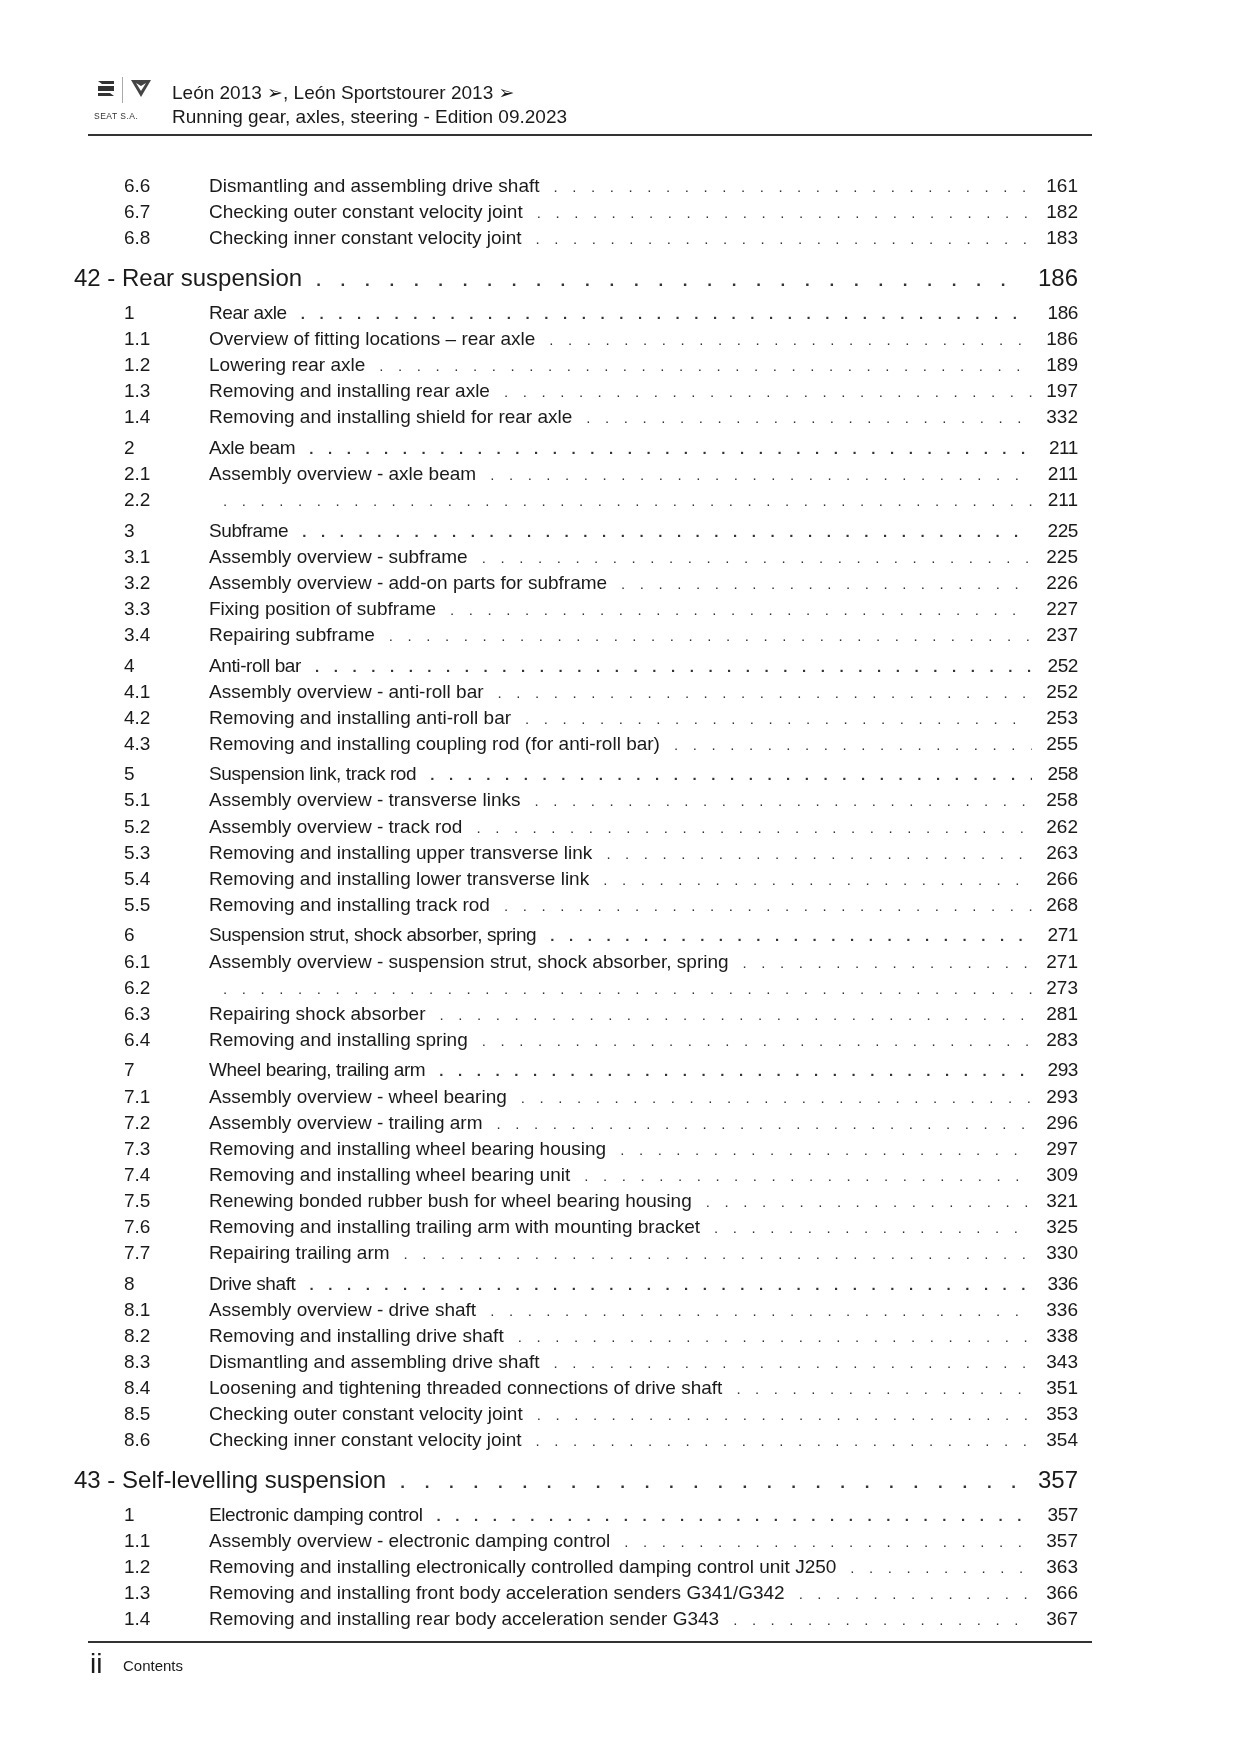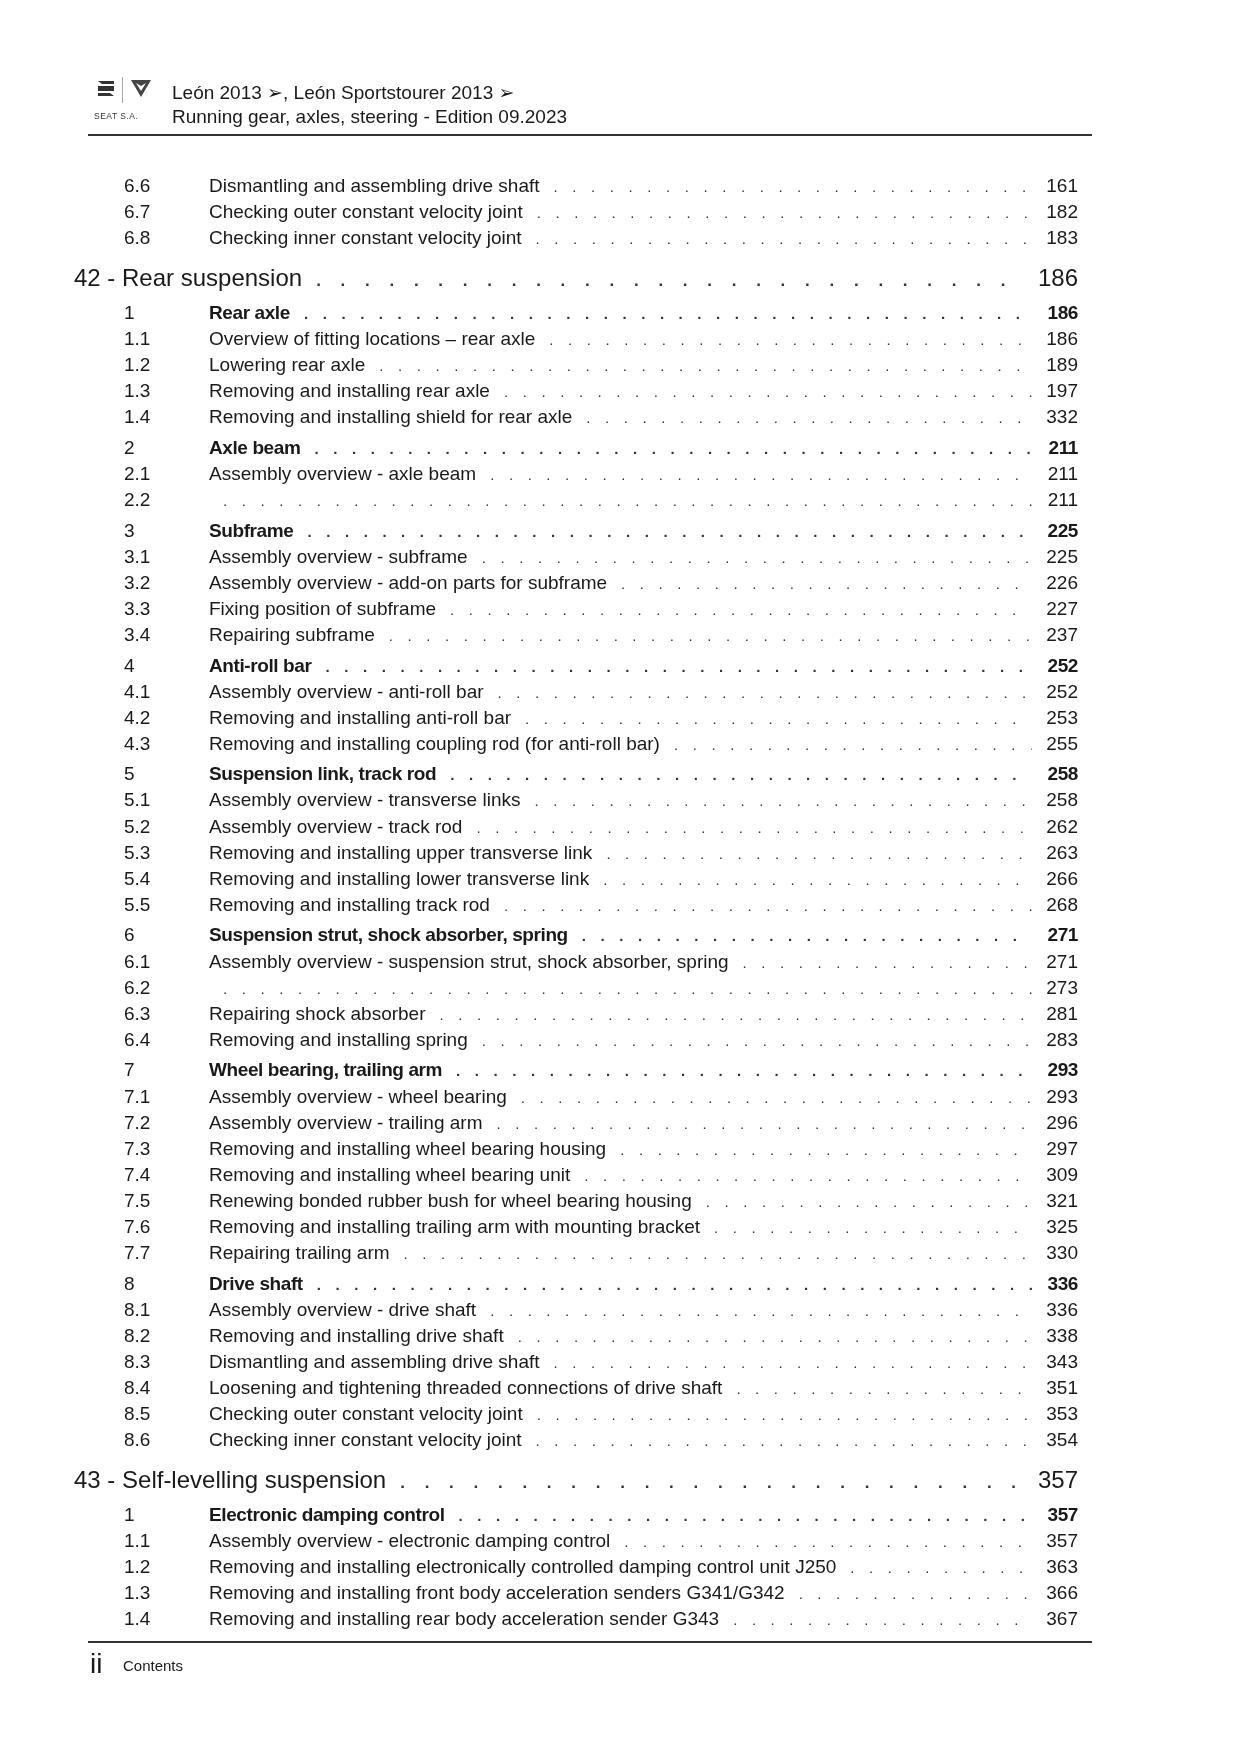--- a/index.html
+++ b/index.html
@@ -111,21 +111,21 @@
       color: #333;
       font-size: 15px;
     }
     .row .page {
       flex: 0 0 auto;
       text-align: right;
       min-width: 34px;
       white-space: nowrap;
     }
     .row.section .title, .row.section .page {
-      font-weight: bold;
+      font-weight: normal;
       letter-spacing: -0.4px;
     }
     .row.section {
       margin-top: 4.5px;
     }
     .row.section .dots { font-weight: bold; }
     .row.chapter {
       height: 34px;
       font-size: 24px;
       line-height: 34px;

